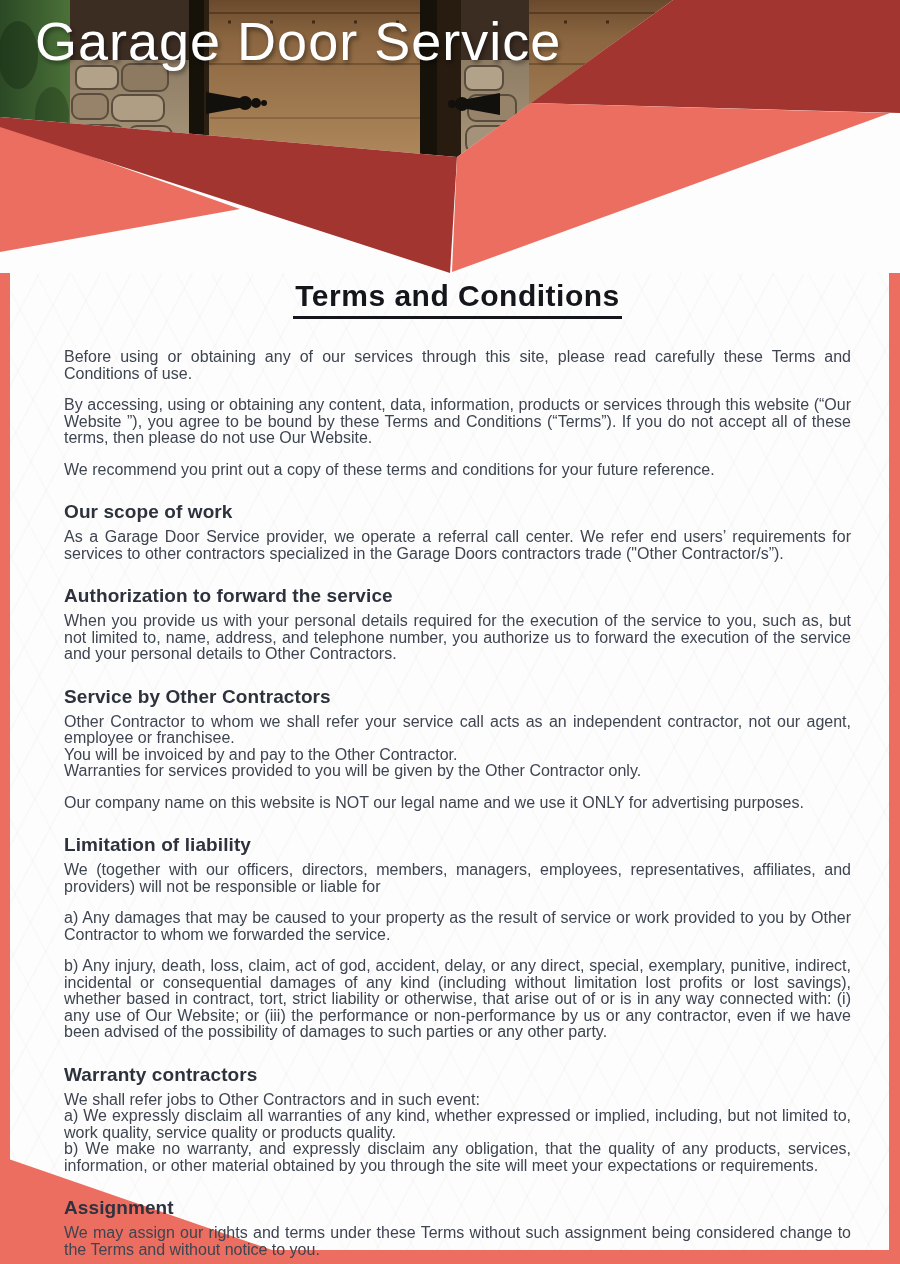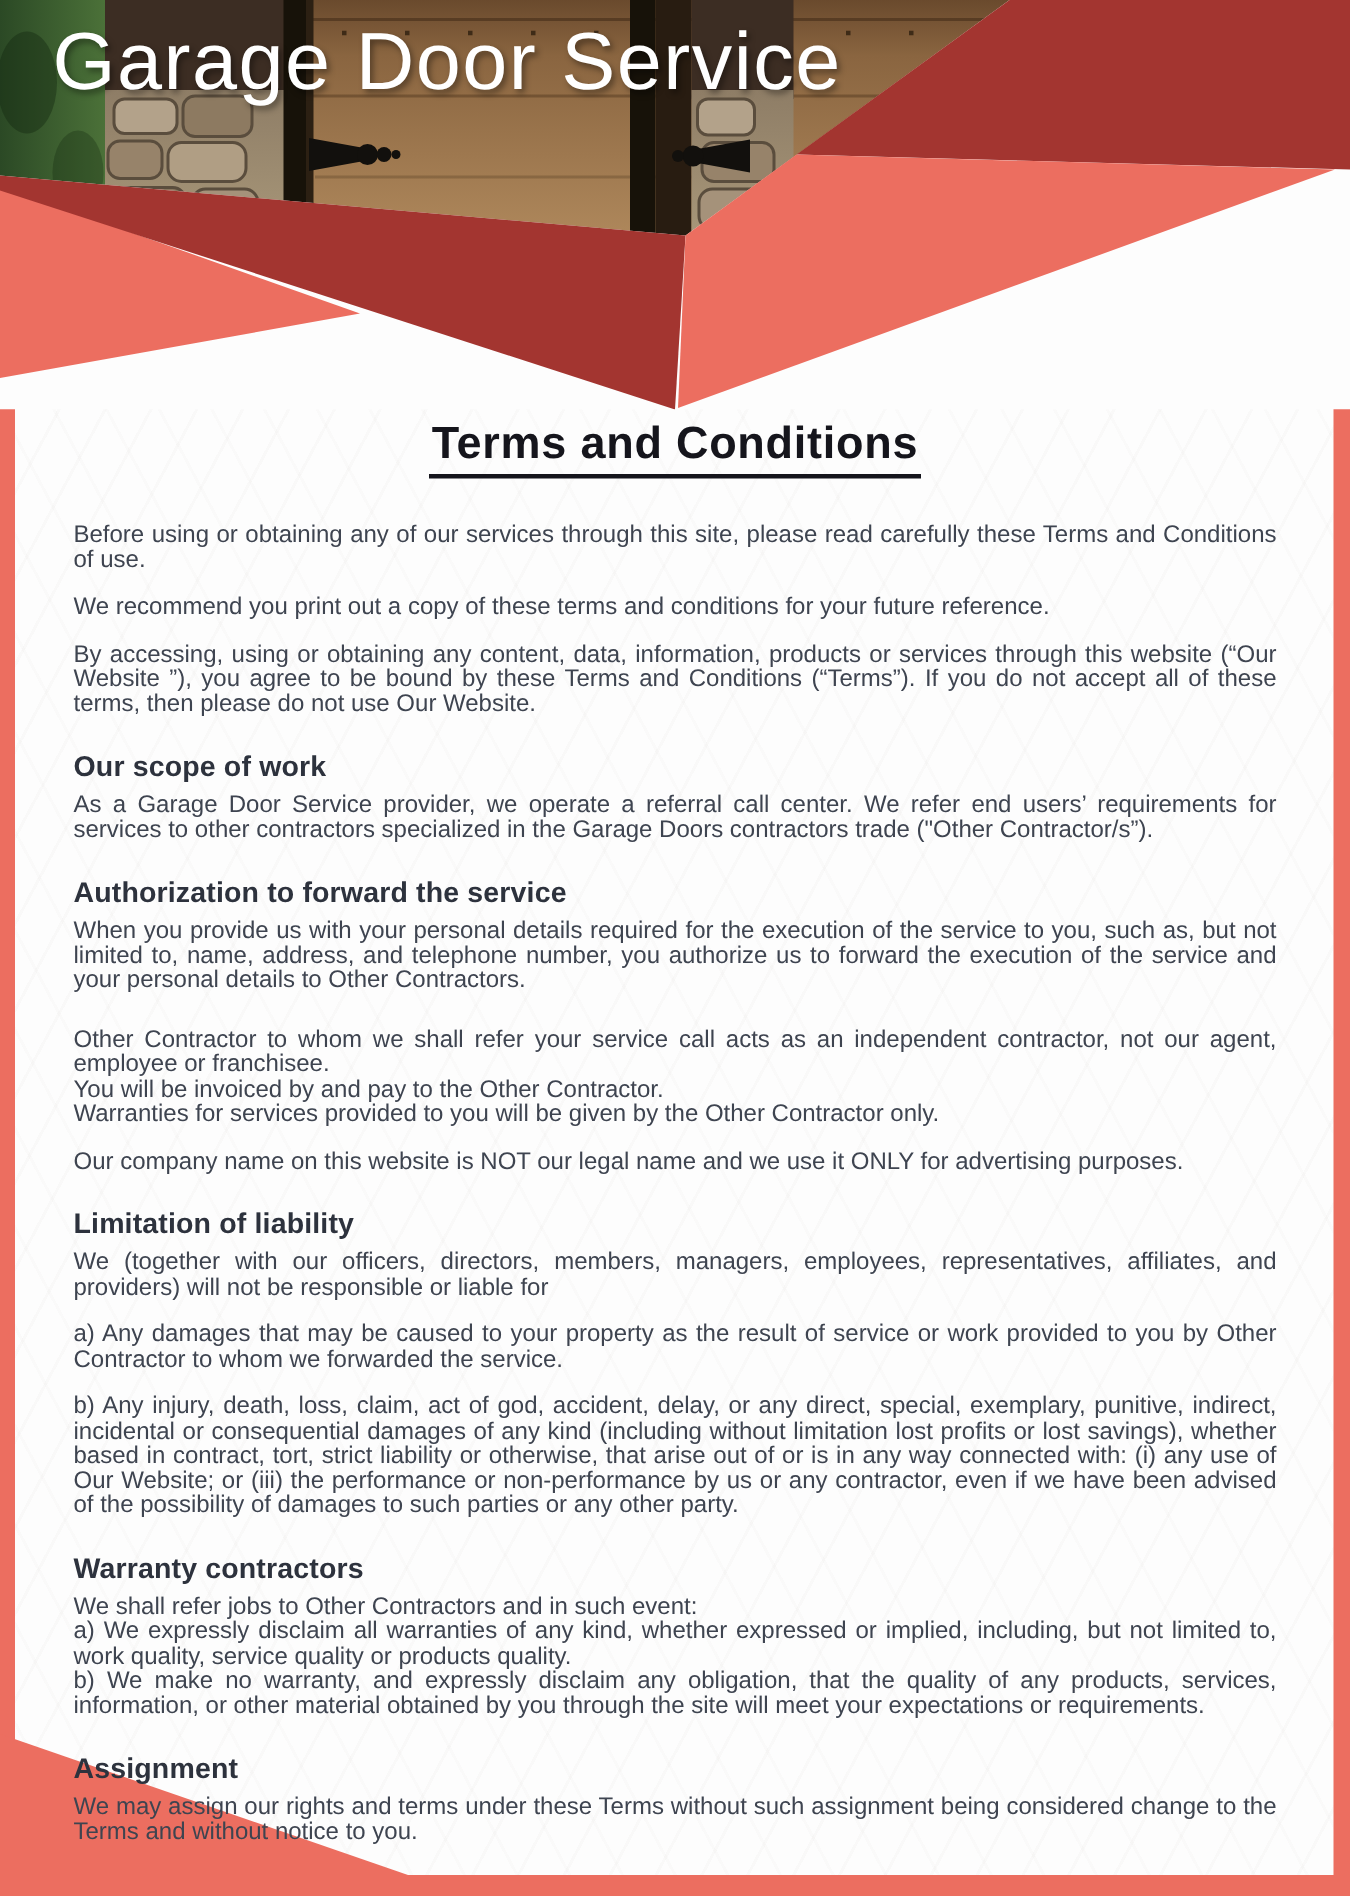--- a/index.html
+++ b/index.html
@@ -22,21 +22,21 @@
   .hero-svg { display:block; }
   .hero-title {
     position:absolute; top:12px; left:35px;
     font-size:54px; line-height:1.1; font-weight:400;
     letter-spacing:1px; color:#ffffff;
     text-shadow:2px 3px 4px rgba(0,0,0,0.4);
     white-space:nowrap;
   }
 
   
-  .content { position:relative; z-index:3; padding:0 49px; }
+  .content { position:relative; z-index:3; padding:0 49px;margin-left:15px; }
   .terms-title {
     width:-moz-fit-content; width:fit-content;
     margin:6px auto 30px auto;
     font-size:30px; font-weight:700; letter-spacing:0.5px;
     color:#15151c;
     border-bottom:3px solid #15151c;
     padding:0 2px 3px 2px;
   }
   .sec { margin-top:23px; }
   .sec:first-of-type { margin-top:0; }
@@ -130,32 +130,33 @@
     </svg>
 
     <div class="hero-title">Garage Door Service</div>
   </header>
 
   <main class="content">
     <h1 class="terms-title">Terms and Conditions</h1>
     <div id="terms-sections">
         <section class="sec">
           <p class="para">Before using or obtaining any of our services through this site, please read carefully these Terms and Conditions of use.</p>
+          <p class="para gap">By accessing, using or obtaining any content, data, information, products or services through this website (“Our Website ”), you agree to be bound by these Terms and Conditions (“Terms”). If you do not accept all of these terms, then please do not use Our Website.</p>
           <p class="para gap">We recommend you print out a copy of these terms and conditions for your future reference.</p>
-          <p class="para gap">By accessing, using or obtaining any content, data, information, products or services through this website (“Our Website ”), you agree to be bound by these Terms and Conditions (“Terms”). If you do not accept all of these terms, then please do not use Our Website.</p>
         </section>
         <section class="sec">
           <h3>Our scope of work</h3>
           <p class="para">As a Garage Door Service provider, we operate a referral call center. We refer end users’ requirements for services to other contractors specialized in the Garage Doors contractors trade ("Other Contractor/s”).</p>
         </section>
         <section class="sec">
           <h3>Authorization to forward the service</h3>
           <p class="para">When you provide us with your personal details required for the execution of the service to you, such as, but not limited to, name, address, and telephone number, you authorize us to forward the execution of the service and your personal details to Other Contractors.</p>
         </section>
         <section class="sec">
+          <h3>Service by Other Contractors</h3>
           <p class="para">Other Contractor to whom we shall refer your service call acts as an independent contractor, not our agent, employee or franchisee.</p>
           <p class="para">You will be invoiced by and pay to the Other Contractor.</p>
           <p class="para">Warranties for services provided to you will be given by the Other Contractor only.</p>
           <p class="para gap">Our company name on this website is NOT our legal name and we use it ONLY for advertising purposes.</p>
         </section>
         <section class="sec">
           <h3>Limitation of liability</h3>
           <p class="para">We (together with our officers, directors, members, managers, employees, representatives, affiliates, and providers) will not be responsible or liable for</p>
           <p class="para gap">a) Any damages that may be caused to your property as the result of service or work provided to you by Other Contractor to whom we forwarded the service.</p>
           <p class="para gap">b) Any injury, death, loss, claim, act of god, accident, delay, or any direct, special, exemplary, punitive, indirect, incidental or consequential damages of any kind (including without limitation lost profits or lost savings), whether based in contract, tort, strict liability or otherwise, that arise out of or is in any way connected with: (i) any use of Our Website; or (iii) the performance or non-performance by us or any contractor, even if we have been advised of the possibility of damages to such parties or any other party.</p>

